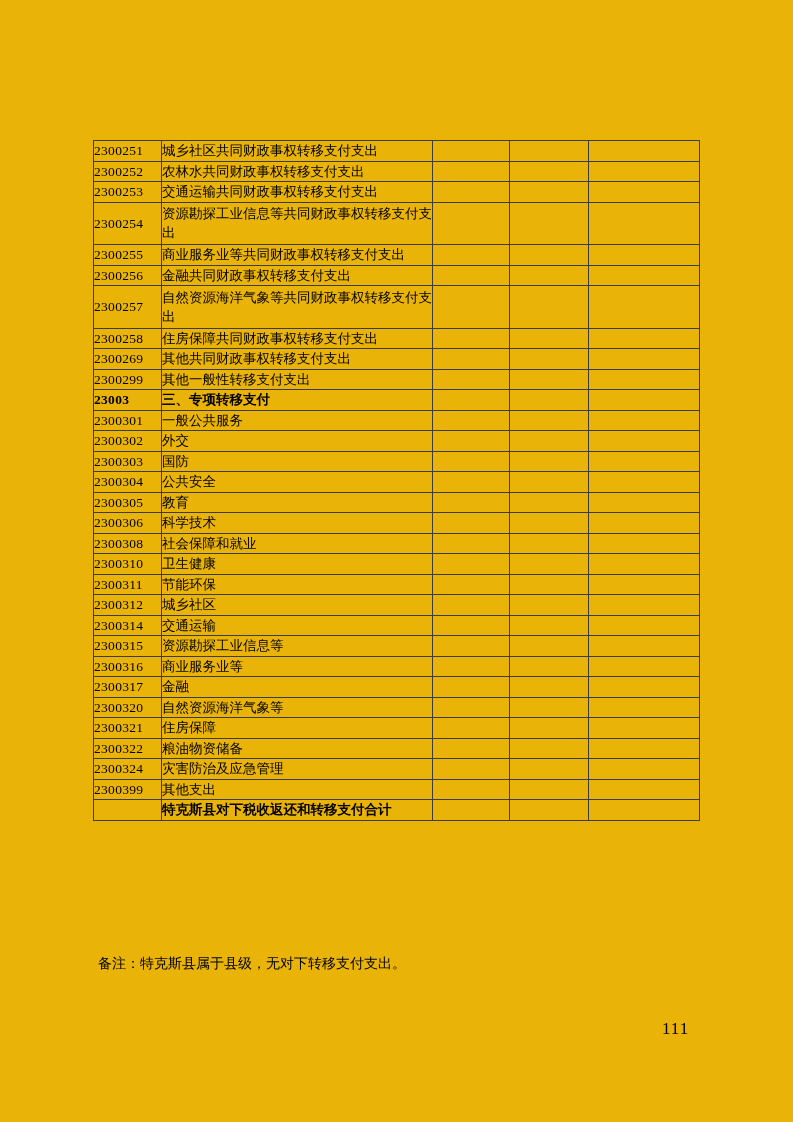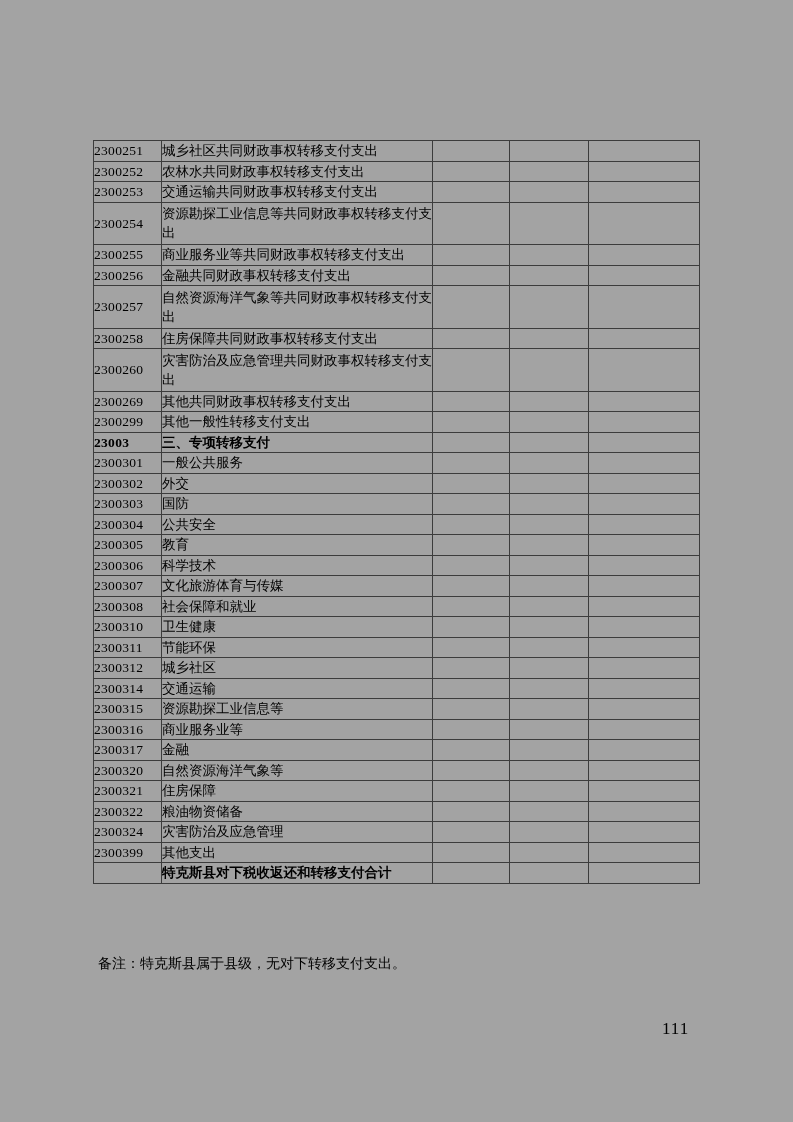--- a/index.html
+++ b/index.html
@@ -4,21 +4,21 @@
 <style>
   html, body {
     margin: 0;
     padding: 0;
     background: #ffffff;
   }
   .page {
     position: relative;
     width: 793px;
     height: 1122px;
-    background: #a3a3a3;
+    background: #eab308;
     font-family: "Liberation Serif", "DejaVu Serif", serif;
     color: #000000;
     overflow: hidden;
   }
   table.budget-table {
     position: absolute;
     left: 93px;
     top: 140px;
     width: 606px;
     border-collapse: collapse;
@@ -125,27 +125,20 @@
           <td class="val"></td>
           <td class="val"></td>
         </tr>
         <tr class="r">
           <td class="code">2300258</td>
           <td class="desc">住房保障共同财政事权转移支付支出</td>
           <td class="val"></td>
           <td class="val"></td>
           <td class="val"></td>
         </tr>
-        <tr class="r2">
-          <td class="code">2300260</td>
-          <td class="desc">灾害防治及应急管理共同财政事权转移支付支出</td>
-          <td class="val"></td>
-          <td class="val"></td>
-          <td class="val"></td>
-        </tr>
         <tr class="r">
           <td class="code">2300269</td>
           <td class="desc">其他共同财政事权转移支付支出</td>
           <td class="val"></td>
           <td class="val"></td>
           <td class="val"></td>
         </tr>
         <tr class="r">
           <td class="code">2300299</td>
           <td class="desc">其他一般性转移支付支出</td>
@@ -196,27 +189,20 @@
           <td class="val"></td>
         </tr>
         <tr class="r">
           <td class="code">2300306</td>
           <td class="desc">科学技术</td>
           <td class="val"></td>
           <td class="val"></td>
           <td class="val"></td>
         </tr>
         <tr class="r">
-          <td class="code">2300307</td>
-          <td class="desc">文化旅游体育与传媒</td>
-          <td class="val"></td>
-          <td class="val"></td>
-          <td class="val"></td>
-        </tr>
-        <tr class="r">
           <td class="code">2300308</td>
           <td class="desc">社会保障和就业</td>
           <td class="val"></td>
           <td class="val"></td>
           <td class="val"></td>
         </tr>
         <tr class="r">
           <td class="code">2300310</td>
           <td class="desc">卫生健康</td>
           <td class="val"></td>

